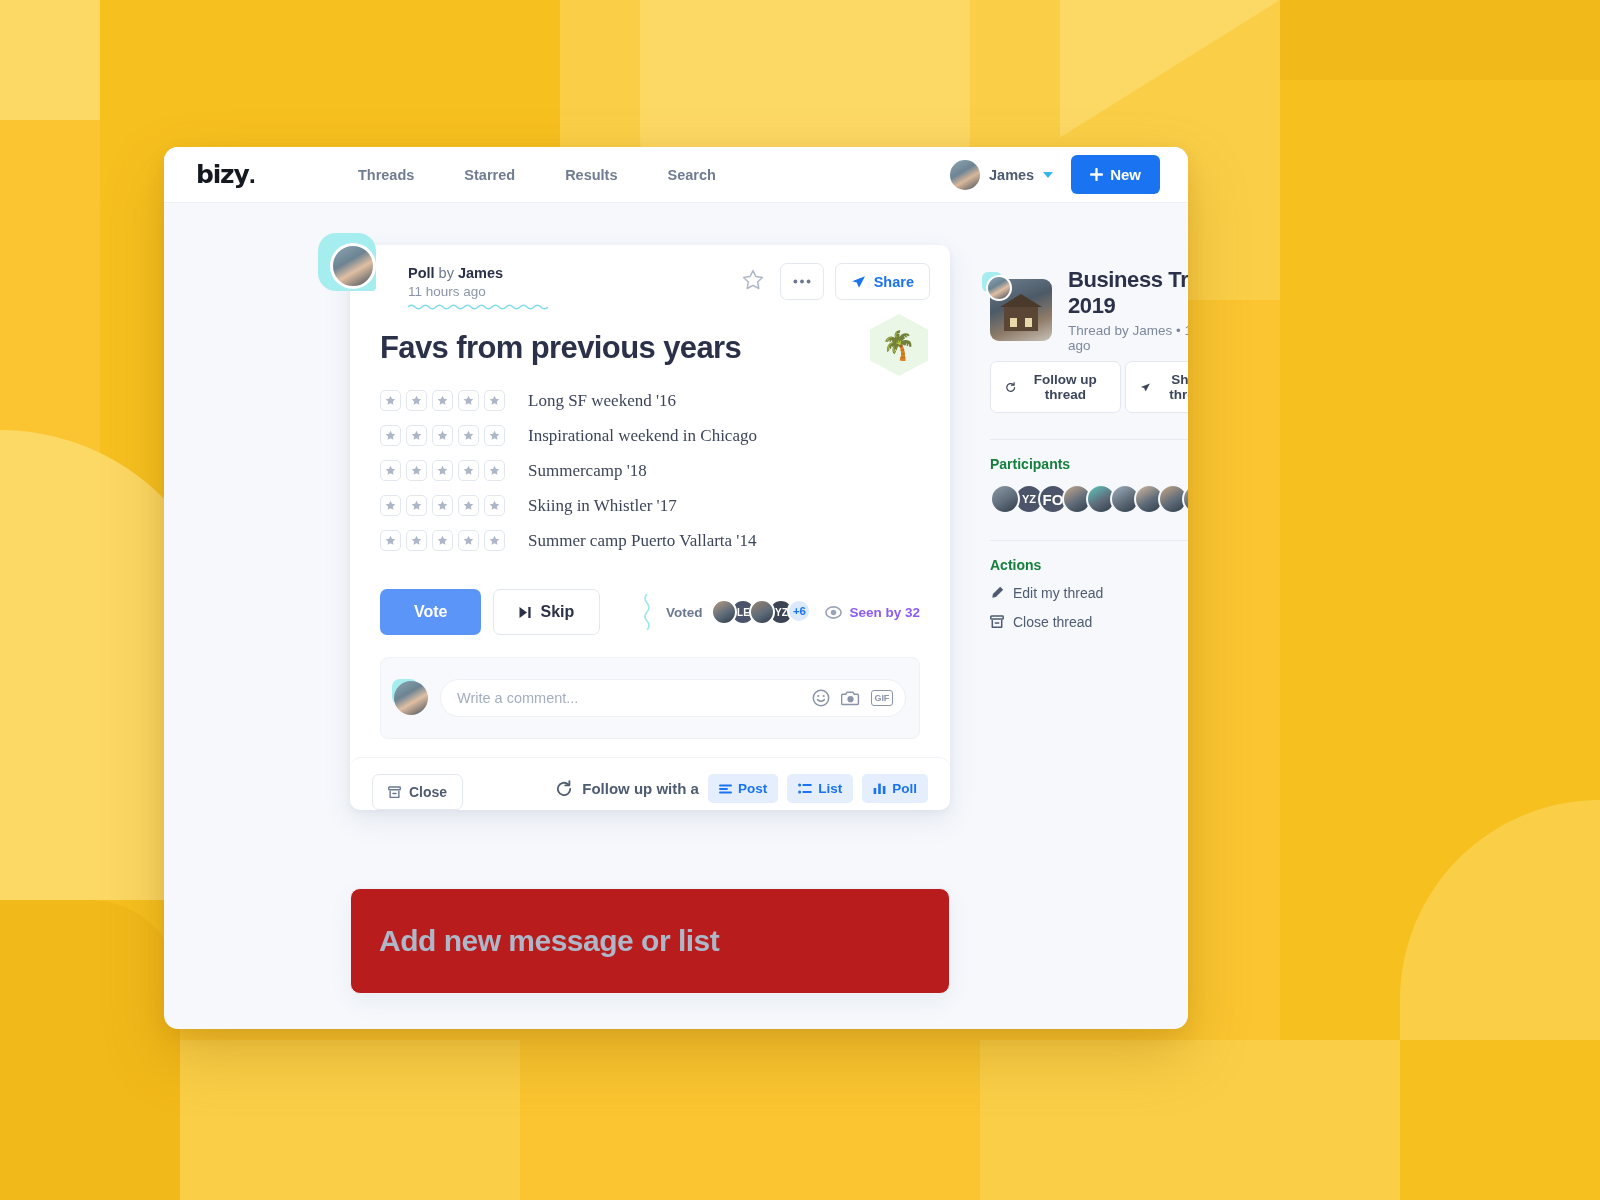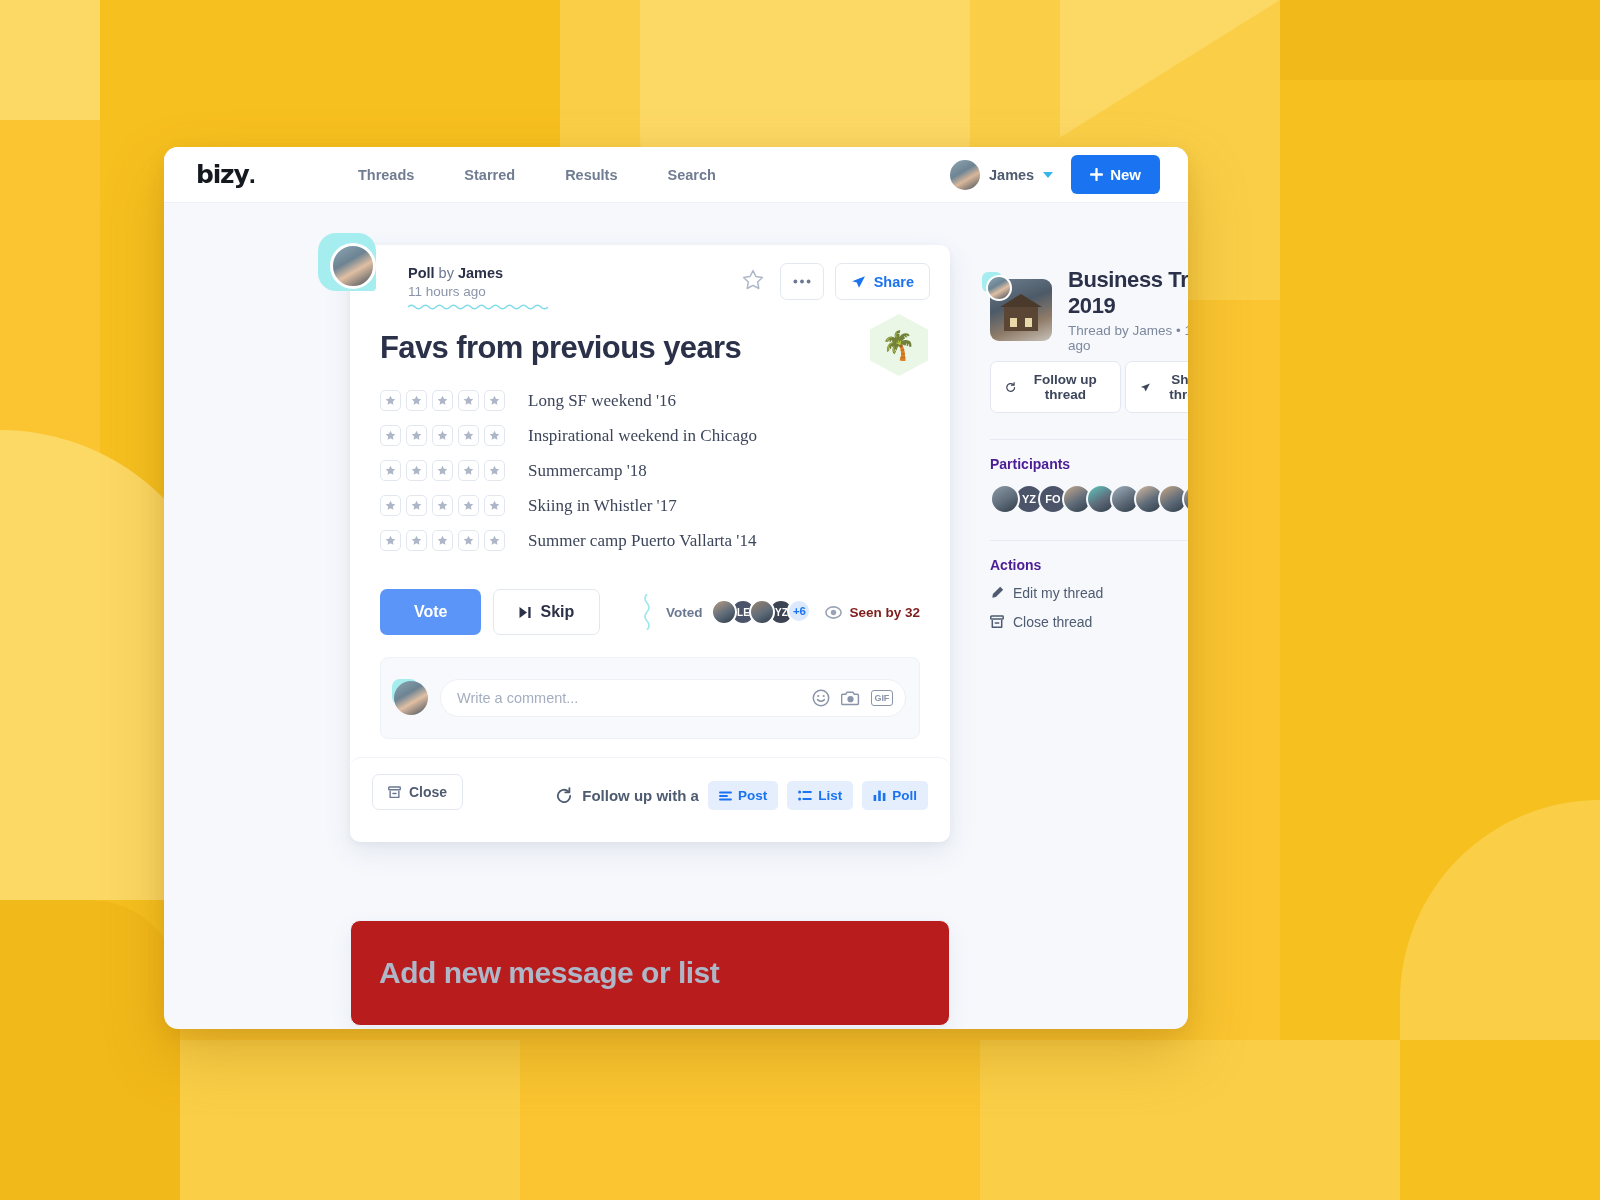--- a/index.html
+++ b/index.html
@@ -158,21 +158,21 @@
   .initials {
     border-radius: 50%; display: flex; align-items: center; justify-content: center;
     color: #fff; font-weight: bold; background: #4B5469; flex: none;
   }
   #plus-badge {
     border-radius: 50%; width: 24px; height: 24px; background: #DCE8FB;
     color: #1A73F0; font-size: 11.5px; font-weight: bold;
     display: flex; align-items: center; justify-content: center; flex: none;
   }
   #seen-group { display: flex; align-items: center; gap: 7px; }
-  #seen-label { font-size: 13.5px; color: #7f1d1d; font-weight: bold; }
+  #seen-label { font-size: 13.5px; color: #8b5cf6; font-weight: bold; }
 
   #comment-wrap {
     margin: 22px 0 0 0; background: #F7F9FC; border: 1px solid #EEF1F7;
     border-radius: 8px; padding: 21px 13px; display: flex; align-items: center; gap: 12px;
   }
   #comment-avatar-wrap { position: relative; width: 34px; height: 34px; flex: none; }
   #comment-teal {
     position: absolute; left: -2px; top: -2px; width: 26px; height: 26px;
     background: #A5EDEF; border-radius: 8px 8px 2px 8px;
   }
@@ -188,21 +188,21 @@
   #comment-input::placeholder { color: #A4AEC0; }
   #comment-icons { display: flex; align-items: center; gap: 11px; }
   .gif-badge {
     border: 1.6px solid #8B95A9; border-radius: 3px; font-size: 9px;
     font-weight: bold; color: #8B95A9; padding: 2px 3px; letter-spacing: -.2px;
     cursor: pointer;
   }
 
   #card-foot {
     border-top: 1px solid #F0F3F8; margin-top: 18px;
-    padding: 16px 22px 32px 22px; display: flex; align-items: flex-end; border-radius: 11px;
+    padding: 16px 22px 0 22px; display: flex; align-items: flex-start; border-radius: 11px;
   }
   #close-btn {
     background: #fff; border: 1px solid #E3E8F0; border-radius: 7px;
     font-size: 14px; font-weight: bold; color: #4E5B70;
     padding: 9px 15px; display: flex; align-items: center; gap: 8px; cursor: pointer;
   }
   #followup { margin-left: auto; display: flex; align-items: center; gap: 9px; }
   #followup-text { font-size: 15px; color: #4E5B70; font-weight: bold; }
   .chip {
     background: #E4EEFD; color: #1A73F0; border: none; border-radius: 5px;
@@ -248,21 +248,21 @@
   }
   #thread-title { font-size: 22px; font-weight: bold; color: #2B3148; letter-spacing: -.4px; }
   #thread-sub { font-size: 13.5px; color: #7C889D; margin-top: 4px; }
   #thread-btns { display: flex; gap: 4px; margin-top: 8px; }
   .thread-btn {
     background: #fff; border: 1px solid #E3E8F0; border-radius: 7px;
     font-size: 13.5px; font-weight: bold; color: #3C4559;
     padding: 10px 14px; display: flex; align-items: center; gap: 8px; cursor: pointer;
   }
   .side-divider { border-top: 1px solid #E6EAF2; margin: 26px 0 0 0; }
-  .side-title { font-size: 14px; font-weight: bold; color: #4c1d95; margin: 16px 0 12px 0; }
+  .side-title { font-size: 14px; font-weight: bold; color: #15803d; margin: 16px 0 12px 0; }
   #participants-row { display: flex; }
   #participants-row > * { margin-left: -6px; }
   #participants-row > *:first-child { margin-left: 0; }
   .action-link {
     display: flex; align-items: center; gap: 9px; font-size: 14px;
     color: #4E5B70; margin-bottom: 13px; cursor: pointer;
   }
 </style>
 </head>
 <body>
@@ -659,21 +659,21 @@
           </svg>
           <span>Share thread</span>
         </button>
       </div>
 
       <div class="side-divider"></div>
       <div class="side-title">Participants</div>
       <div id="participants-row">
           <div class="avatar" style="width: 30px; height: 30px; flex: 0 0 auto; background: linear-gradient(150deg, rgb(141, 154, 168) 0%, rgb(94, 107, 121) 55%, rgb(47, 58, 70) 100%); border: 2px solid rgb(246, 248, 252);"></div>
           <div class="initials" style="width: 30px; height: 30px; flex: 0 0 auto; background: rgb(75, 84, 105); font-size: 11px; border: 2px solid rgb(246, 248, 252);">YZ</div>
-          <div class="initials" style="width: 30px; height: 30px; flex: 0 0 auto; background: rgb(75, 84, 105); font-size: 11px; border: 2px solid rgb(246, 248, 252);">FO</div>
+          <div class="initials" style="width: 30px; height: 30px; flex: 0 0 auto; background: rgb(75, 84, 105); font-size: 15px; border: 2px solid rgb(246, 248, 252);">FO</div>
           <div class="avatar" style="width: 30px; height: 30px; flex: 0 0 auto; background: linear-gradient(150deg, rgb(199, 169, 142) 0%, rgb(94, 107, 121) 55%, rgb(47, 58, 70) 100%); border: 2px solid rgb(246, 248, 252);"></div>
           <div class="avatar" style="width: 30px; height: 30px; flex: 0 0 auto; background: linear-gradient(150deg, rgb(95, 200, 192) 0%, rgb(94, 107, 121) 55%, rgb(47, 58, 70) 100%); border: 2px solid rgb(246, 248, 252);"></div>
           <div class="avatar" style="width: 30px; height: 30px; flex: 0 0 auto; background: linear-gradient(150deg, rgb(162, 175, 187) 0%, rgb(94, 107, 121) 55%, rgb(47, 58, 70) 100%); border: 2px solid rgb(246, 248, 252);"></div>
           <div class="avatar" style="width: 30px; height: 30px; flex: 0 0 auto; background: linear-gradient(150deg, rgb(216, 187, 160) 0%, rgb(94, 107, 121) 55%, rgb(47, 58, 70) 100%); border: 2px solid rgb(246, 248, 252);"></div>
           <div class="avatar" style="width: 30px; height: 30px; flex: 0 0 auto; background: linear-gradient(150deg, rgb(201, 167, 134) 0%, rgb(94, 107, 121) 55%, rgb(47, 58, 70) 100%); border: 2px solid rgb(246, 248, 252);"></div>
           <div class="avatar" style="width: 30px; height: 30px; flex: 0 0 auto; background: linear-gradient(150deg, rgb(184, 163, 147) 0%, rgb(94, 107, 121) 55%, rgb(47, 58, 70) 100%); border: 2px solid rgb(246, 248, 252);"></div>
           <div class="avatar" style="width: 30px; height: 30px; flex: 0 0 auto; background: linear-gradient(150deg, rgb(99, 201, 194) 0%, rgb(94, 107, 121) 55%, rgb(47, 58, 70) 100%); border: 2px solid rgb(246, 248, 252);"></div>
         </div>
 
       <div class="side-divider"></div>

